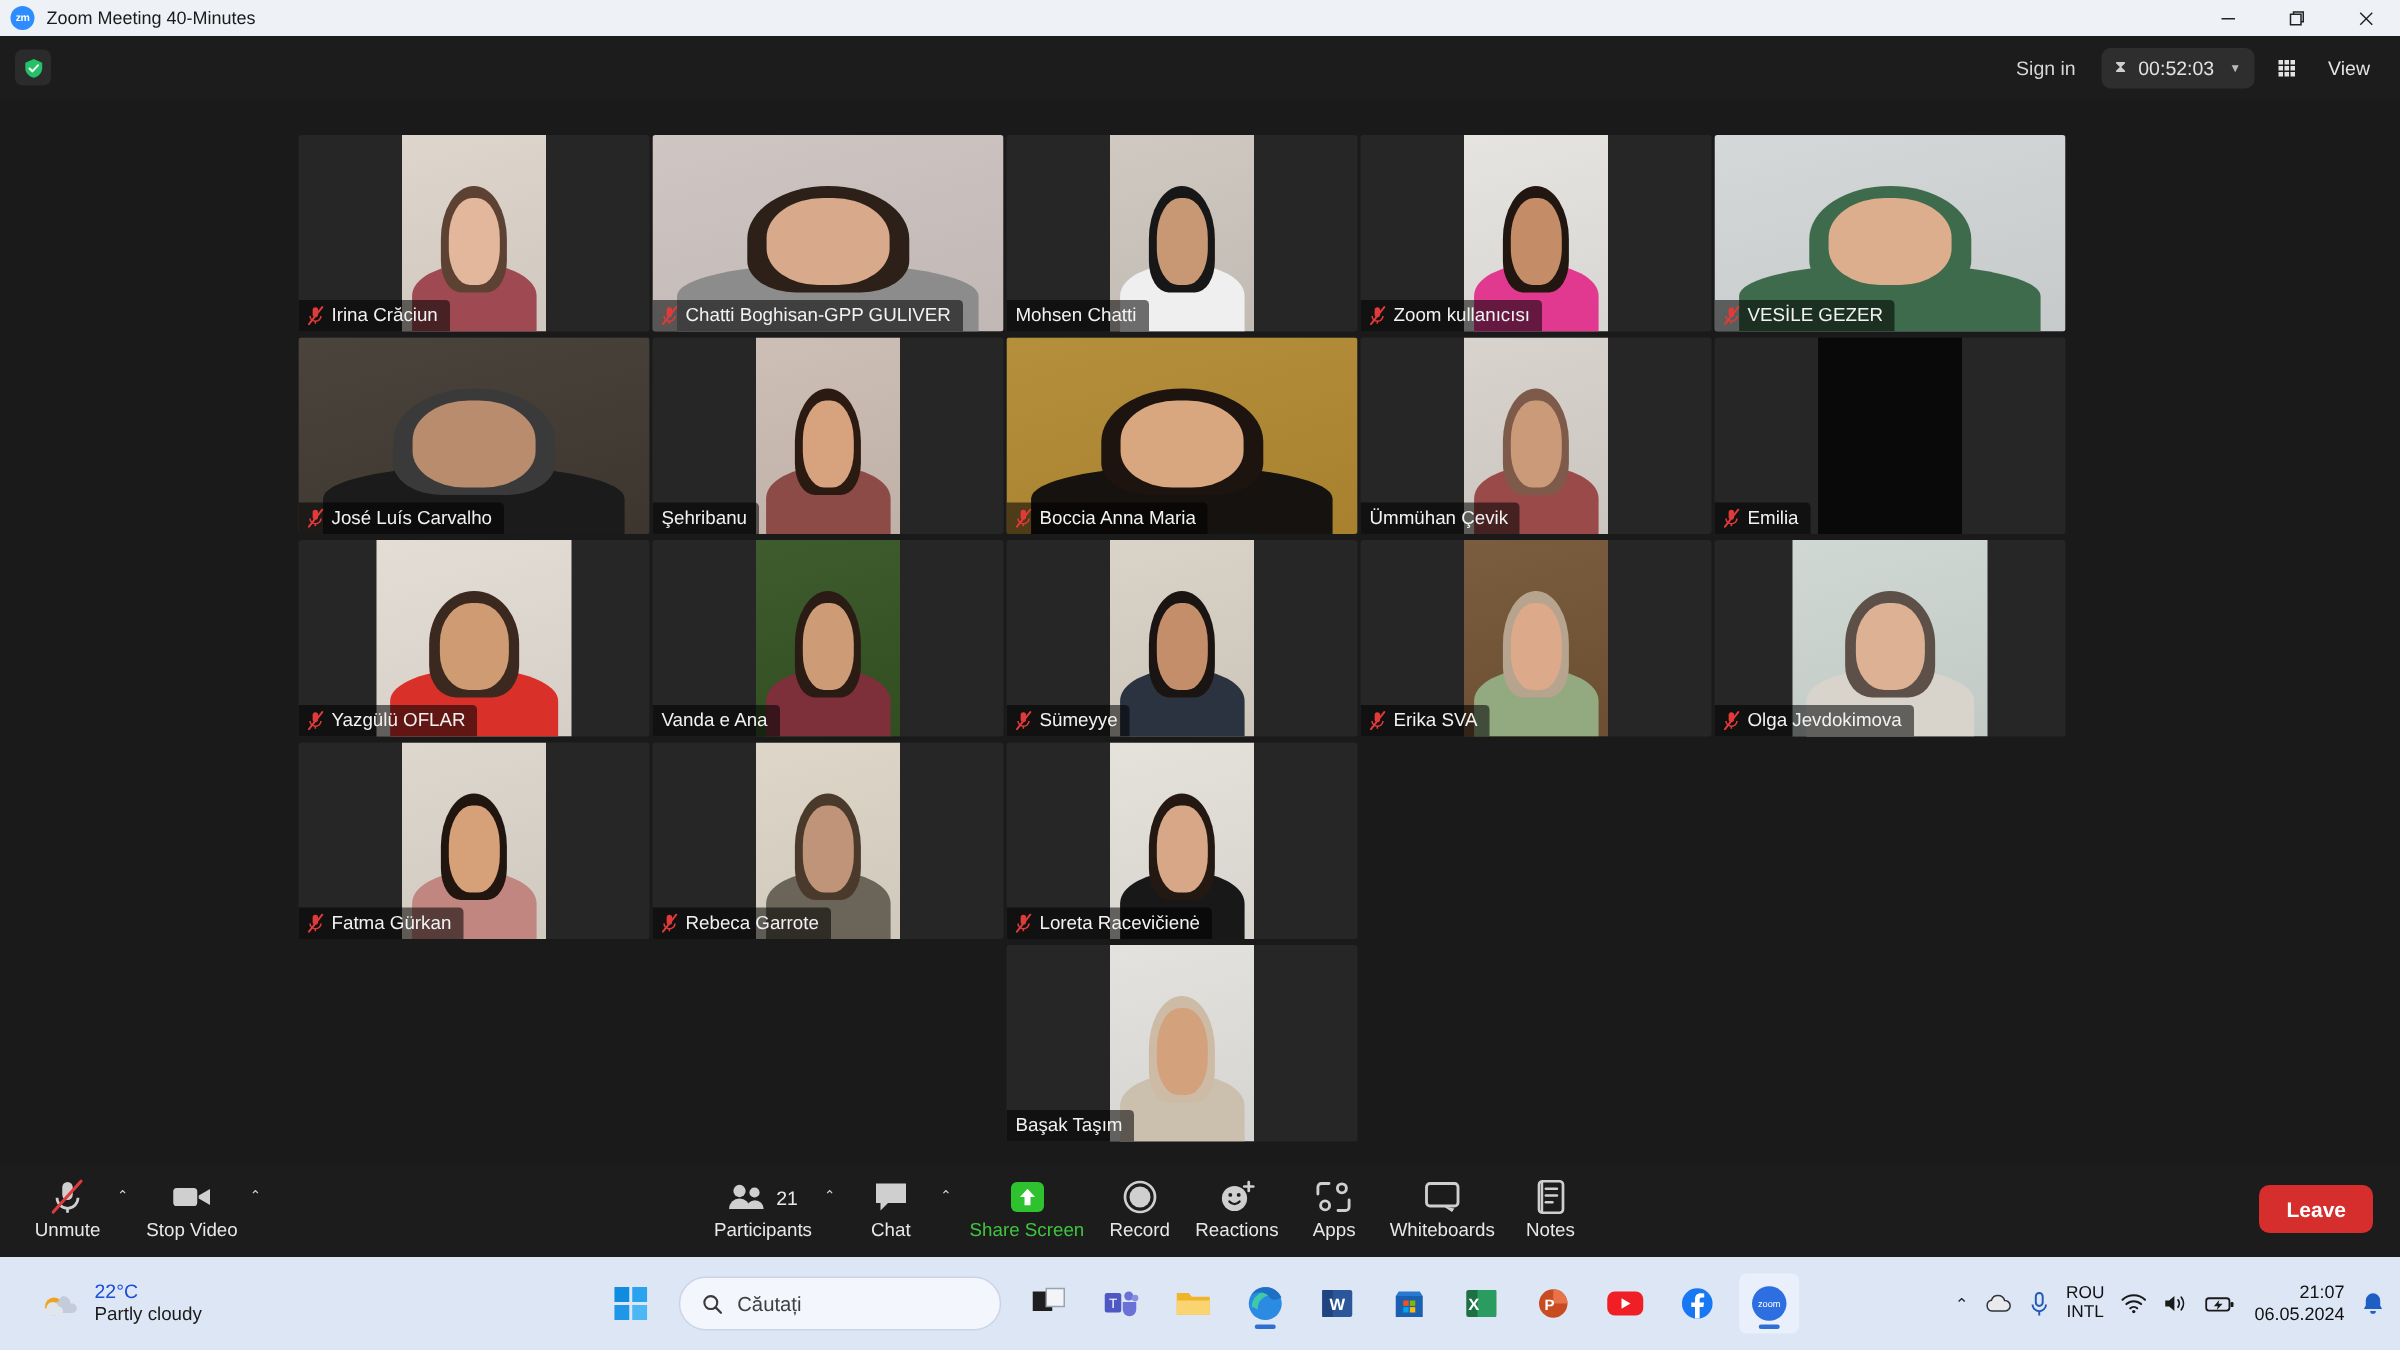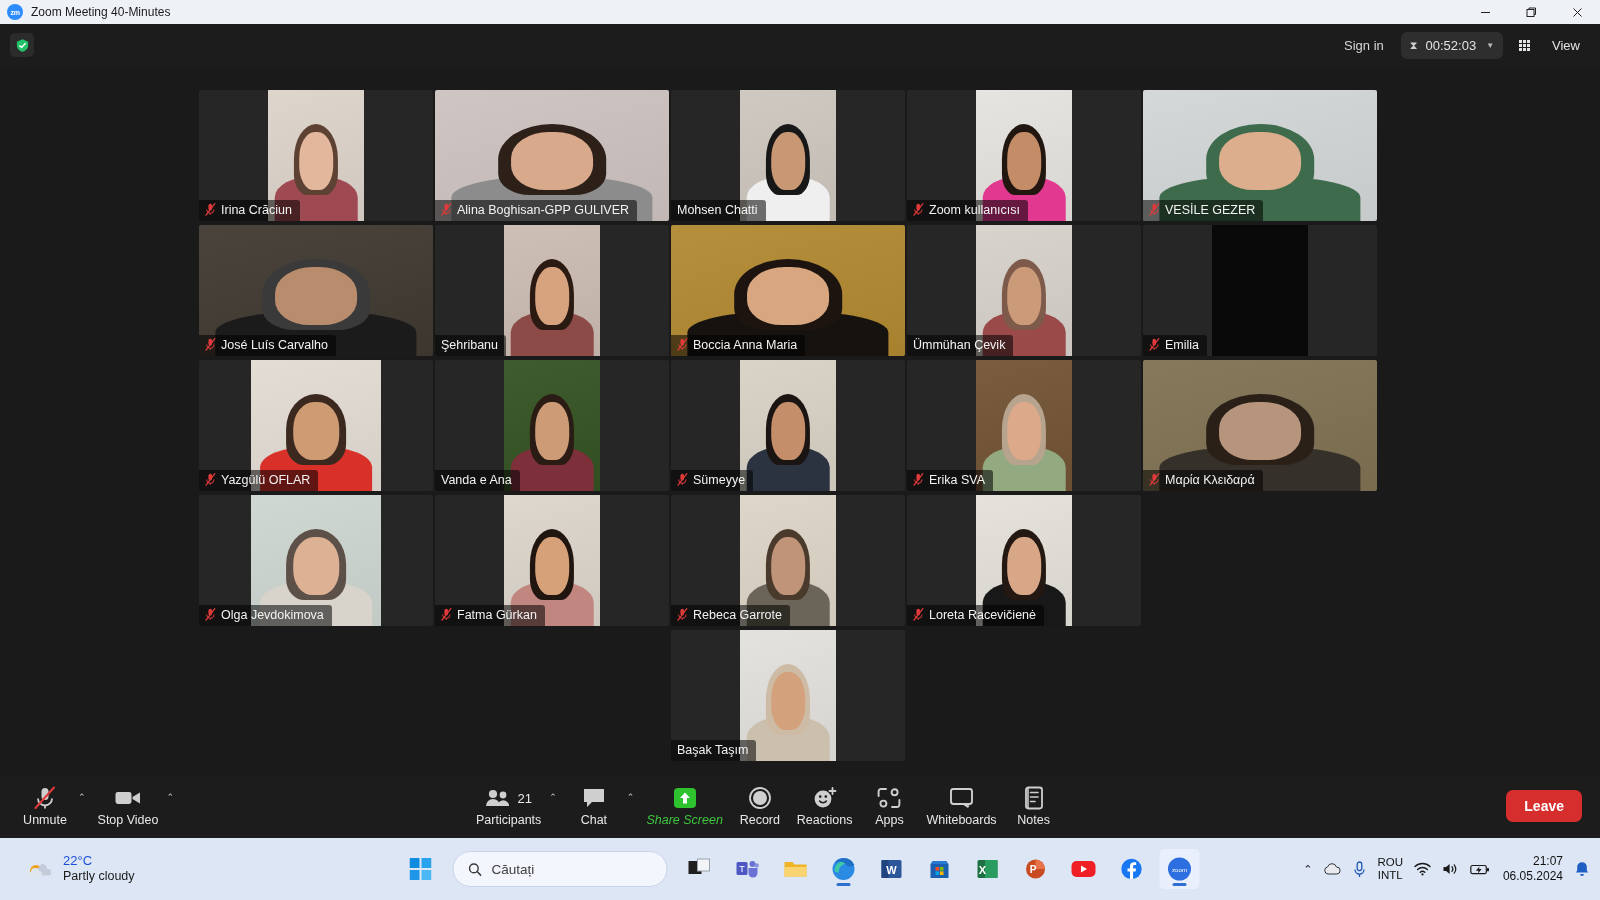--- a/index.html
+++ b/index.html
@@ -85,21 +85,21 @@
   .tile .vid {
     position: absolute; top: 0; bottom: 0;
     left: 50%; transform: translateX(-50%);
     width: 96px;
   }
   .tile .vid.wide { width: 234px; }
   .tile .vid.mid { width: 130px; }
   .tile .vid.off { background: #0a0a0a; }
   .nameplate {
     position: absolute; left: 0; bottom: 0;
-    display: flex; gap: 5px;
+    display: flex; align-items: center; gap: 5px;
     background: rgba(0,0,0,0.55);
     padding: 3px 8px 4px 6px;
     max-width: 232px;
     border-top-right-radius: 3px;
   }
   .nameplate .nm {
     color: #f2f2f2; font-size: 12.5px; white-space: nowrap;
   }
   .mute-ic { width: 11px; height: 13px; flex: 0 0 11px; }
 
@@ -271,21 +271,21 @@
               <div class="face" style="top:32%;width:35%;height:44%;background:#d9a98c"></div>
             </div>
           </div>
           <div class="nameplate">
             <svg class="mute-ic" viewBox="0 0 12 15">
               <rect x="3.6" y="1" width="4.2" height="7.6" rx="2.1" fill="#e03a3a"></rect>
               <path d="M1.6 7.6 a4.2 4.2 0 0 0 8.4 0" fill="none" stroke="#e03a3a" stroke-width="1.2"></path>
               <line x1="5.7" y1="11.4" x2="5.7" y2="13.6" stroke="#e03a3a" stroke-width="1.2"></line>
               <line x1="0.8" y1="14" x2="11" y2="0.8" stroke="#e03a3a" stroke-width="1.5" stroke-linecap="round"></line>
             </svg>
-            <span class="nm">Alina Boghisan-GPP GULIVER</span>
+            <span class="nm">Chatti Boghisan-GPP GULIVER</span>
           </div>
         </div>
         <div class="tile">
           <div class="vid">
             <div class="sc" style="background:linear-gradient(165deg,#cfc9c1 0%, #c1bbb3 100%)">
               <div class="body" style="width:86%;height:34%;background:#efefef"></div>
               <div class="hair" style="top:26%;width:46%;height:54%;background:#171717"></div>
               <div class="face" style="top:32%;width:35%;height:44%;background:#c89874"></div>
             </div>
           </div>
@@ -463,38 +463,20 @@
             <svg class="mute-ic" viewBox="0 0 12 15">
               <rect x="3.6" y="1" width="4.2" height="7.6" rx="2.1" fill="#e03a3a"></rect>
               <path d="M1.6 7.6 a4.2 4.2 0 0 0 8.4 0" fill="none" stroke="#e03a3a" stroke-width="1.2"></path>
               <line x1="5.7" y1="11.4" x2="5.7" y2="13.6" stroke="#e03a3a" stroke-width="1.2"></line>
               <line x1="0.8" y1="14" x2="11" y2="0.8" stroke="#e03a3a" stroke-width="1.5" stroke-linecap="round"></line>
             </svg>
             <span class="nm">Erika SVA</span>
           </div>
         </div>
         <div class="tile">
-          <div class="vid wide">
-            <div class="sc" style="background:linear-gradient(165deg,#86795c 0%, #786b4e 100%)">
-              <div class="body" style="width:86%;height:34%;background:#36302a"></div>
-              <div class="hair" style="top:26%;width:46%;height:54%;background:#2a2018"></div>
-              <div class="face" style="top:32%;width:35%;height:44%;background:#b7957d"></div>
-            </div>
-          </div>
-          <div class="nameplate">
-            <svg class="mute-ic" viewBox="0 0 12 15">
-              <rect x="3.6" y="1" width="4.2" height="7.6" rx="2.1" fill="#e03a3a"></rect>
-              <path d="M1.6 7.6 a4.2 4.2 0 0 0 8.4 0" fill="none" stroke="#e03a3a" stroke-width="1.2"></path>
-              <line x1="5.7" y1="11.4" x2="5.7" y2="13.6" stroke="#e03a3a" stroke-width="1.2"></line>
-              <line x1="0.8" y1="14" x2="11" y2="0.8" stroke="#e03a3a" stroke-width="1.5" stroke-linecap="round"></line>
-            </svg>
-            <span class="nm">Μαρία Κλειδαρά</span>
-          </div>
-        </div>
-        <div class="tile">
           <div class="vid mid">
             <div class="sc" style="background:linear-gradient(165deg,#cfd8d3 0%, #c1cac5 100%)">
               <div class="body" style="width:86%;height:34%;background:#d8d4cc"></div>
               <div class="hair" style="top:26%;width:46%;height:54%;background:#5d5048"></div>
               <div class="face" style="top:32%;width:35%;height:44%;background:#ddb193"></div>
             </div>
           </div>
           <div class="nameplate">
             <svg class="mute-ic" viewBox="0 0 12 15">
               <rect x="3.6" y="1" width="4.2" height="7.6" rx="2.1" fill="#e03a3a"></rect>
@@ -623,21 +605,21 @@
           <div class="tbi">
             <span class="ic">
               <svg width="24" height="22" viewBox="0 0 24 22">
                 <path d="M2 2 h20 v13 h-12 l-5 5 v-5 h-3 z" fill="#cfcfcf"></path>
               </svg>
             </span>
             <span class="lb">Chat</span>
           </div>
           <span class="chev">⌃</span>
         </div>
-        <div style="display: flex; align-items: flex-start; font-style: italic;">
+        <div style="display: flex; align-items: flex-start;">
           <div class="tbi green">
             <span class="ic">
               <svg width="26" height="24" viewBox="0 0 26 24">
                 <rect x="2" y="2" width="22" height="20" rx="4" fill="#2fc22f"></rect>
                 <path d="M13 6.5 L18 12 h-3 v5.5 h-4 V12 h-3 z" fill="#ffffff"></path>
               </svg>
             </span>
             <span class="lb">Share Screen</span>
           </div>
         </div>

